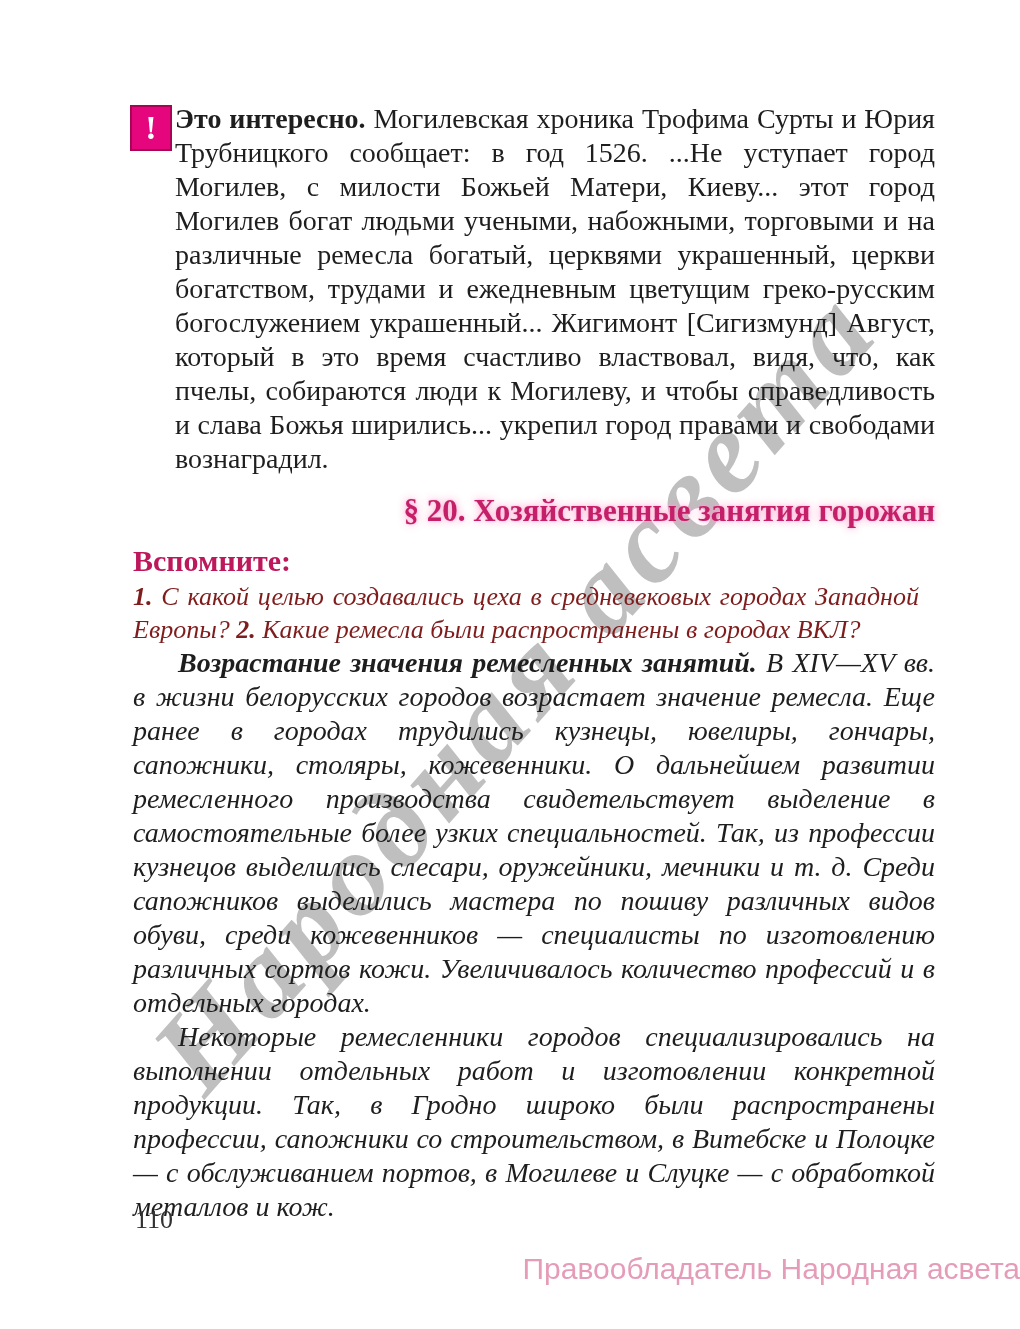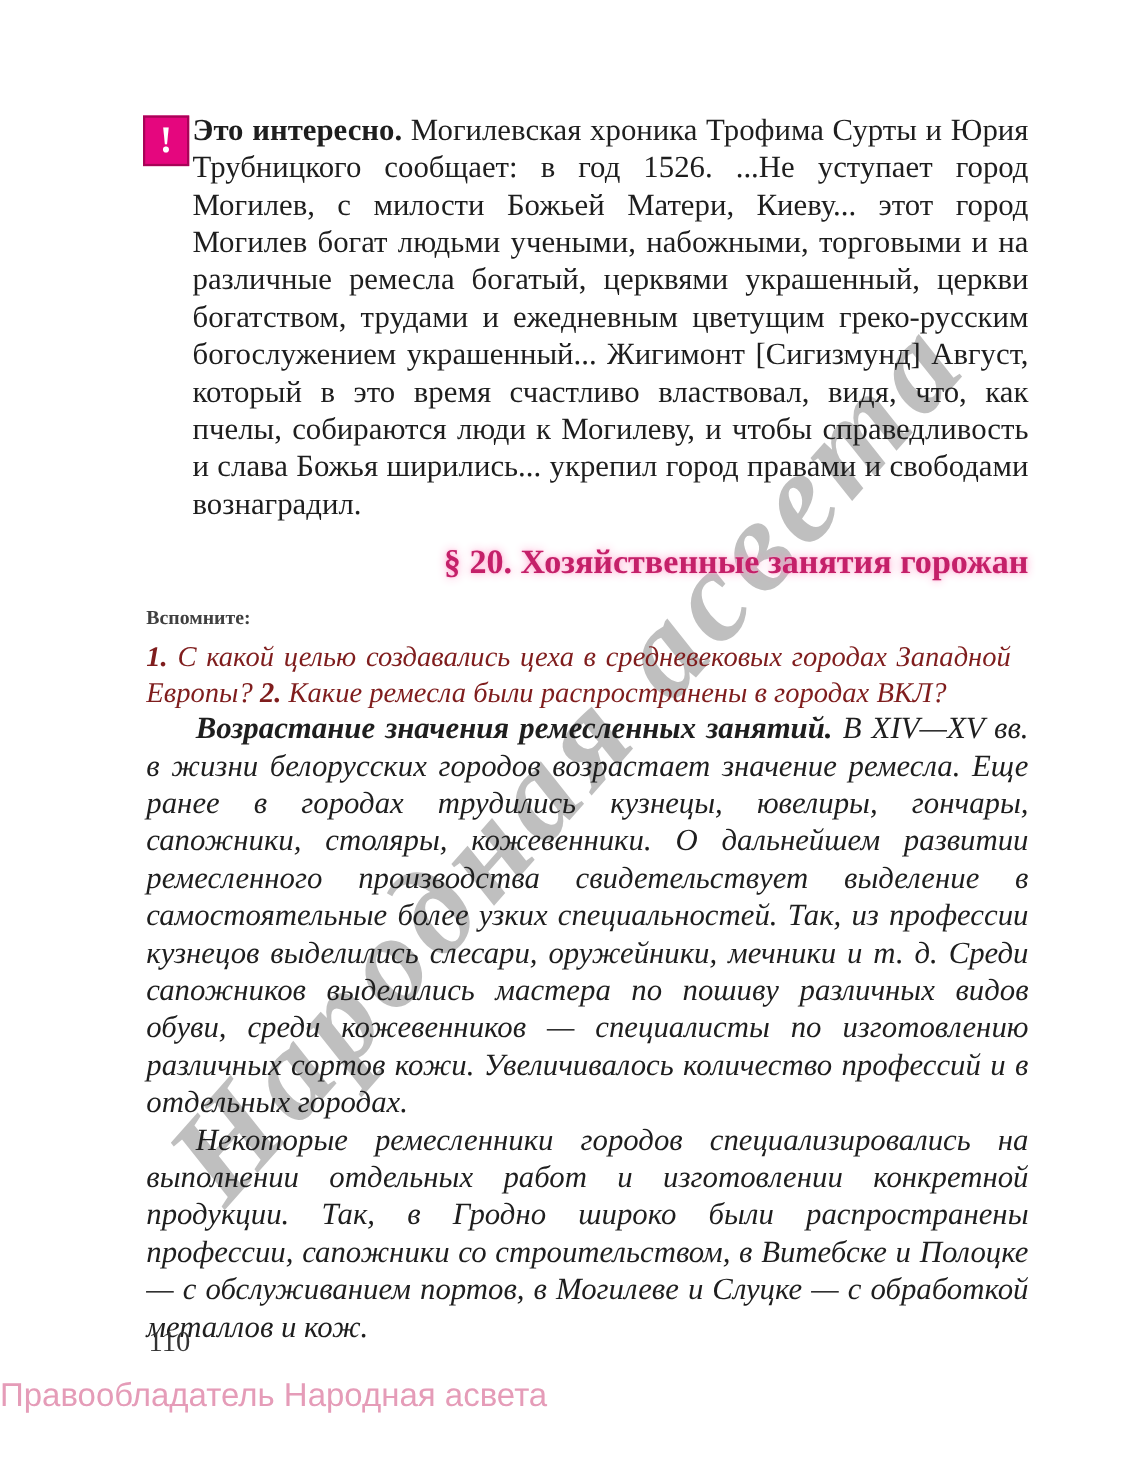--- a/index.html
+++ b/index.html
@@ -65,24 +65,24 @@
     margin:16px 0 14px 0;
     text-align:right;
     font-size:31px;
     line-height:38px;
     font-weight:bold;
     color:#c42069;
     text-shadow:0 0 9px rgba(255,150,198,0.95), 0 0 2px rgba(255,180,215,0.9);
   }
   .recall-label{
     margin:0;
-    font-size:18px;
+    font-size:30px;
     line-height:34px;
     font-weight:bold;
-    color:#404040;
+    color:#be185d;
   }
   p.recall{
     margin:2px 16px 0 0;
     font-size:26px;
     line-height:33px;
     text-align:justify;
     font-style:italic;
     color:#7f1d1d;
   }
   p.indent{ text-indent:45px;font-style:italic; }
@@ -91,21 +91,21 @@
     position:absolute;
     left:135px;top:1205px;
     font-size:26px;
     color:#333333;
     z-index:1;
   }
   .footer{
     position:absolute;
     left:0;top:1252px;
     width:1020px;
-    text-align:left;
+    text-align:right;
     font-family:"Liberation Sans", sans-serif;
     font-size:30px;
     color:#e59cb8;
     z-index:1;
   }
 </style>
 </head>
 <body>
 
 <div class="watermark">Народная асвета</div>

